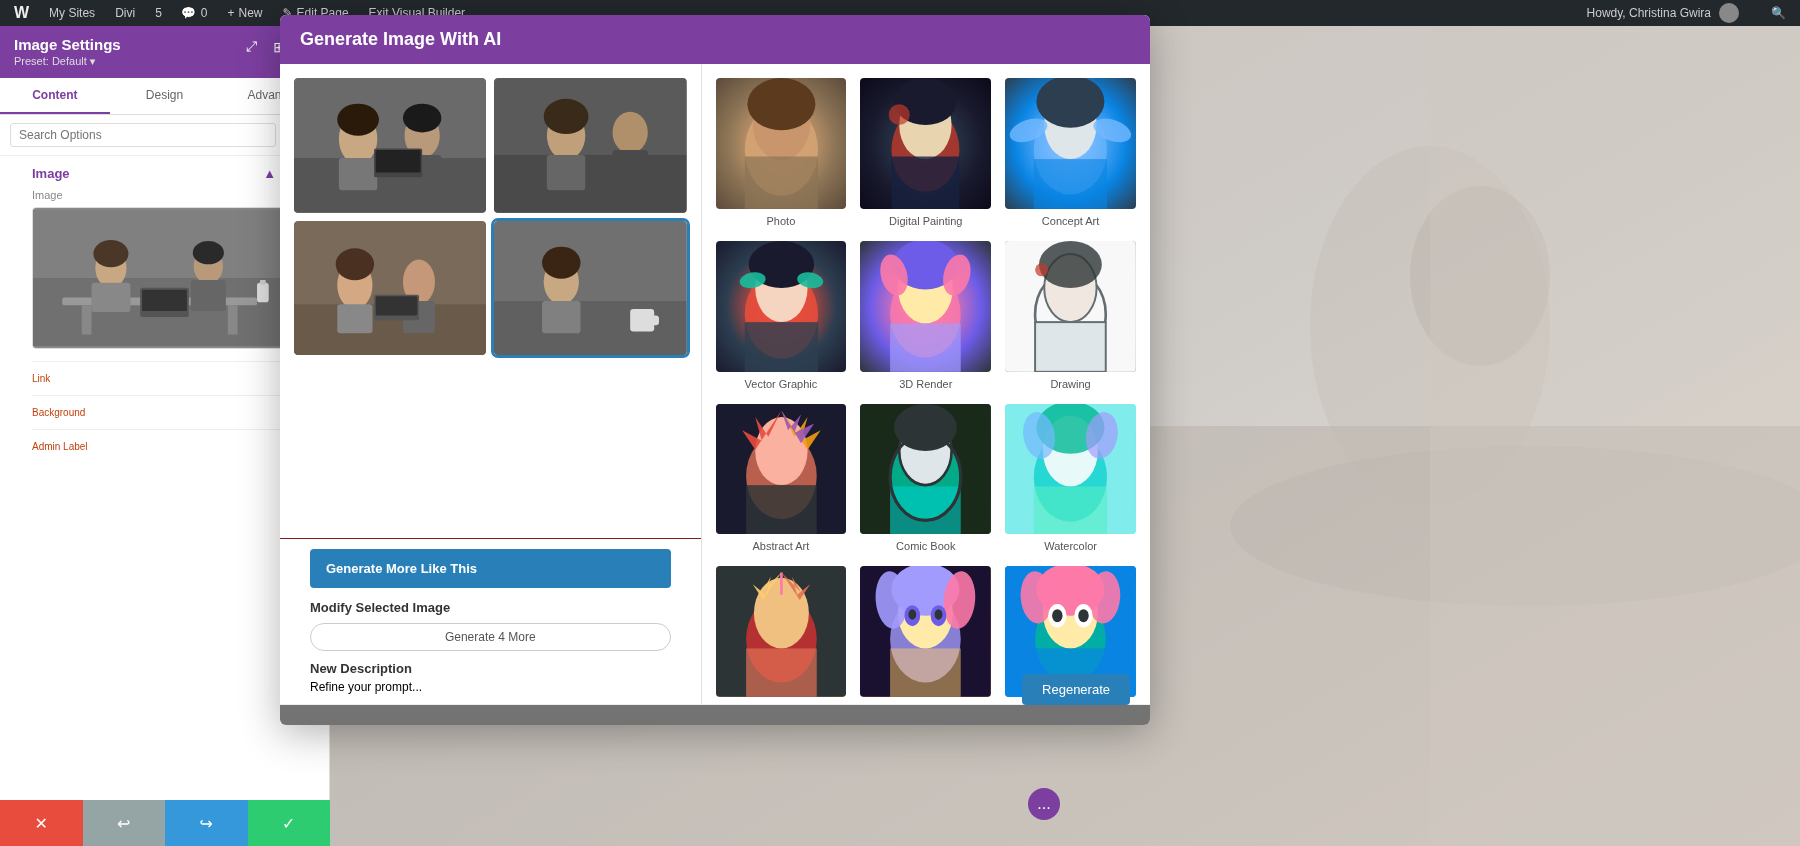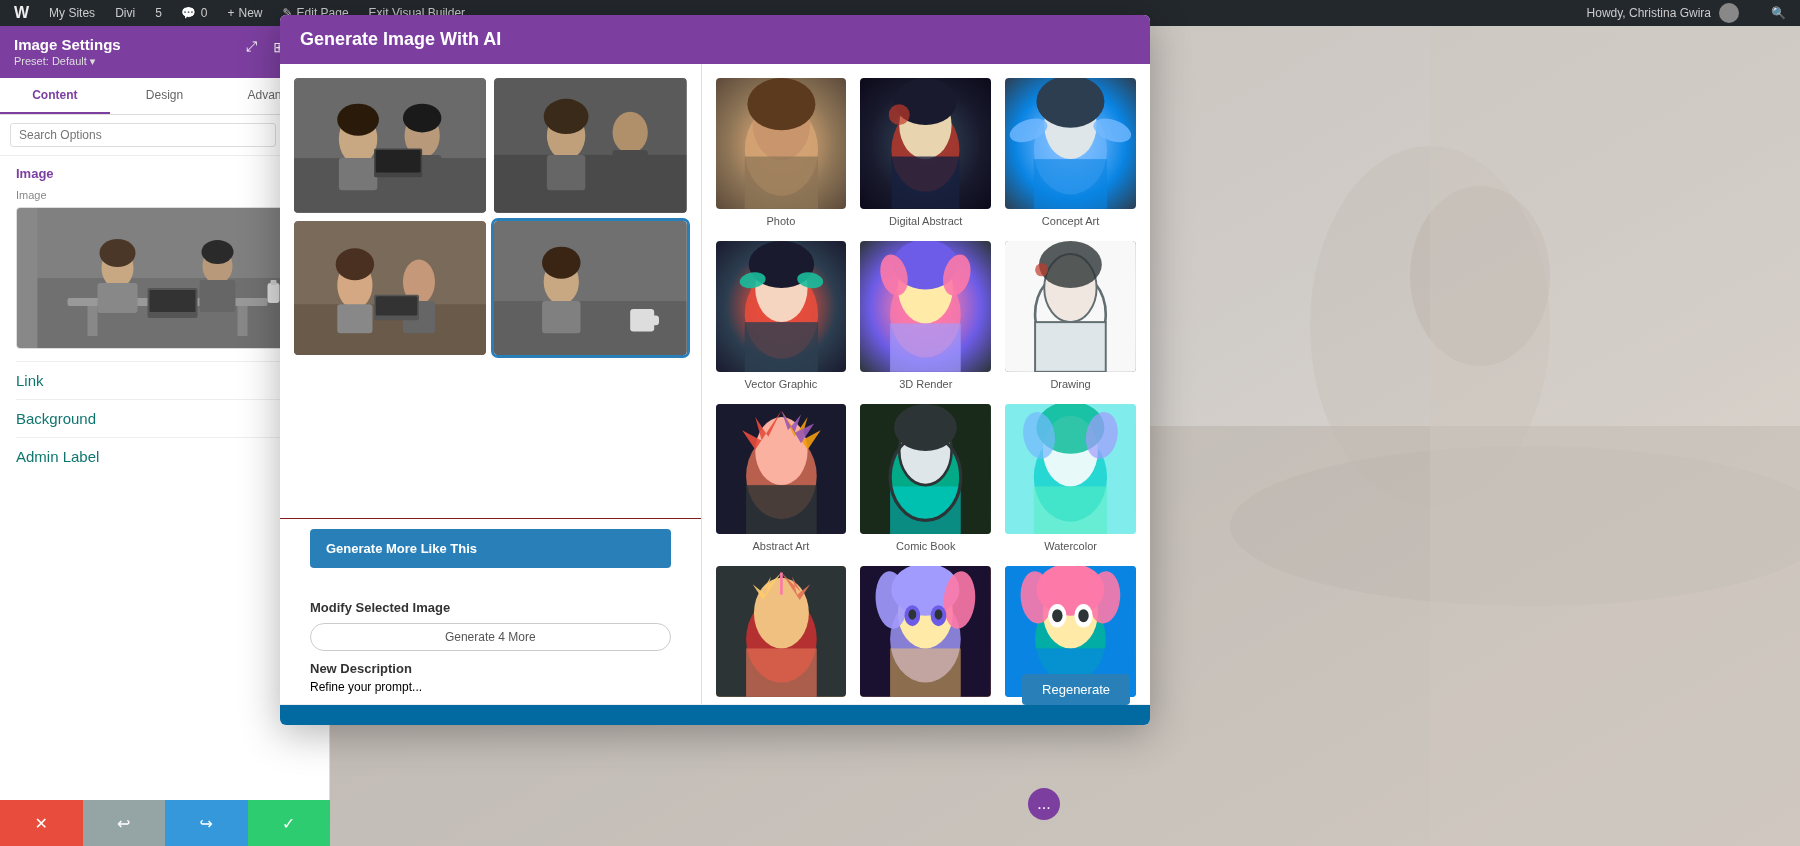--- a/index.html
+++ b/index.html
@@ -27,29 +27,29 @@
     .panel-ctrl-btn { color: white; background: none; border: none; cursor: pointer; font-size: 14px; padding: 2px 4px; }
 
     #panel-tabs { display: flex; border-bottom: 1px solid #ddd; background: #fff; }
     .panel-tab { flex: 1; text-align: center; padding: 10px 20px; font-size: 12px; cursor: pointer; color: #666; }
     .panel-tab.active { color: #7c3fa0; border-bottom: 2px solid #7c3fa0; font-weight: 600; }
 
     #search-bar { display: flex; align-items: flex-end; padding: 8px 10px; border-bottom: 1px solid #eee; gap: 6px; }
     #search-bar input { flex: 1; border: 1px solid #ddd; border-radius: 3px; padding: 4px 8px; font-size: 12px; outline: none; }
     #filter-btn { color: #7c3fa0; font-size: 12px; cursor: pointer; white-space: nowrap; }
 
-    #panel-content { flex: 1; overflow-y: auto; padding: 10px 0; margin-left: 16px; }
+    #panel-content { flex: 1; overflow-y: auto; padding: 10px 32px; }
     .section-header { display: flex; align-items: center; justify-content: space-between; margin-bottom: 8px; }
     .section-title { font-size: 13px; color: #7c3fa0; font-weight: 600; }
 
     .image-preview-box { width: 100%; border: 1px solid #ddd; border-radius: 4px; overflow: hidden; margin-bottom: 12px; }
     .image-preview-placeholder { width: 100%; height: 140px; background: #888; display: flex; align-items: center; justify-content: center; position: relative; overflow: hidden; }
 
     .collapsible-section { border-top: 1px solid #eee; padding: 10px 0; cursor: pointer; display: flex; align-items: center; justify-content: space-between; }
-    .collapsible-label { font-size: 15px; color: #0f766e; }
+    .collapsible-label { font-size: 10px; color: #c2410c; }
     .collapsible-arrow { color: #999; font-size: 11px; }
 
     #panel-footer { padding: 8px; display: flex; align-items: center; justify-content: center; border-top: 1px solid #eee; }
     .help-btn { display: flex; align-items: center; gap: 4px; color: #666; font-size: 12px; cursor: pointer; }
 
     #action-bar {
       position: absolute; bottom: 0; left: 0; width: 330px; height: 46px;
       display: flex; z-index: 51;
     }
     .action-btn { flex: 1; border: none; cursor: pointer; font-size: 16px; color: white; display: flex; align-items: center; justify-content: center; }
@@ -386,21 +386,21 @@
                 </svg>
               </div>
             </div>
           </div>
         </div>
       </div>
 
       <div class="modal-controls-area">
         <button id="generate-more-btn" style="background:#2980b9;color:white;border:none;border-radius:4px;padding:12px 16px;font-size:13px;font-weight:600;cursor:pointer;width:100%;margin-bottom:12px;text-align:left;overflow:hidden;text-overflow:ellipsis;white-space:nowrap;">Generate More Like This</button>
 
-        <div style="font-size:13px;font-weight:600;color:#333;margin-bottom:8px;margin-top:20px;">Modify Selected Image</div>
+        <div style="font-size:13px;font-weight:600;color:#333;margin-bottom:8px;">Modify Selected Image</div>
 
         <button id="generate4-btn" style="background:#fff;color:#555;border:1px solid #ccc;border-radius:20px;padding:6px 16px;font-size:12px;cursor:pointer;width:100%;">Generate 4 More</button>
 
         <div style="font-size:13px;font-weight:600;color:#333;margin-top:10px;margin-bottom:4px;">New Description</div>
         <div style="font-size:12px;color:#000000;">Refine your prompt...</div>
       </div>
     </div>
 
     <div id="modal-styles">
       <div class="style-grid">
@@ -424,21 +424,21 @@
             <div class="style-thumb-inner portrait-2">
               <svg width="100%" height="100%" viewBox="0 0 100 100">
                 <ellipse cx="50" cy="55" rx="26" ry="32" fill="#c0392b" opacity="0.8"></ellipse>
                 <ellipse cx="50" cy="36" rx="20" ry="26" fill="#e8d5b0"></ellipse>
                 <ellipse cx="50" cy="18" rx="24" ry="18" fill="#1a1a2e"></ellipse>
                 <circle cx="30" cy="28" r="8" fill="#c0392b" opacity="0.7"></circle>
                 <rect x="24" y="60" width="52" height="40" fill="#16213e" opacity="0.8"></rect>
               </svg>
             </div>
           </div>
-          <span class="style-label">Digital Abstract</span>
+          <span class="style-label">Digital Painting</span>
         </div>
 
         <div class="style-item">
           <div class="style-thumb">
             <div class="style-thumb-inner portrait-3">
               <svg width="100%" height="100%" viewBox="0 0 100 100">
                 <ellipse cx="50" cy="55" rx="28" ry="34" fill="#74b9ff" opacity="0.6"></ellipse>
                 <ellipse cx="50" cy="36" rx="20" ry="26" fill="#dfe6e9"></ellipse>
                 <ellipse cx="50" cy="18" rx="26" ry="20" fill="#2c3e50"></ellipse>
 
@@ -622,18 +622,18 @@
               </svg>
             </div>
           </div>
           <span class="style-label">Cartoon</span>
         </div>
 
       </div>
     </div>
   </div>
 
-  <div style="padding: 10px 14px; border-top: 1px solid #eee; display:flex; justify-content:flex-end; background:#0369a1;">
+  <div style="padding: 10px 14px; border-top: 1px solid #eee; display:flex; justify-content:flex-end; background:#737373;">
     <button id="regenerate-btn" style="background:#2980b9;color:white;border:none;border-radius:4px;padding:8px 20px;font-size:13px;cursor:pointer;">Regenerate</button>
   </div>
 </div>
 
 <button id="three-dots-btn">...</button>
 
 </body></html>

